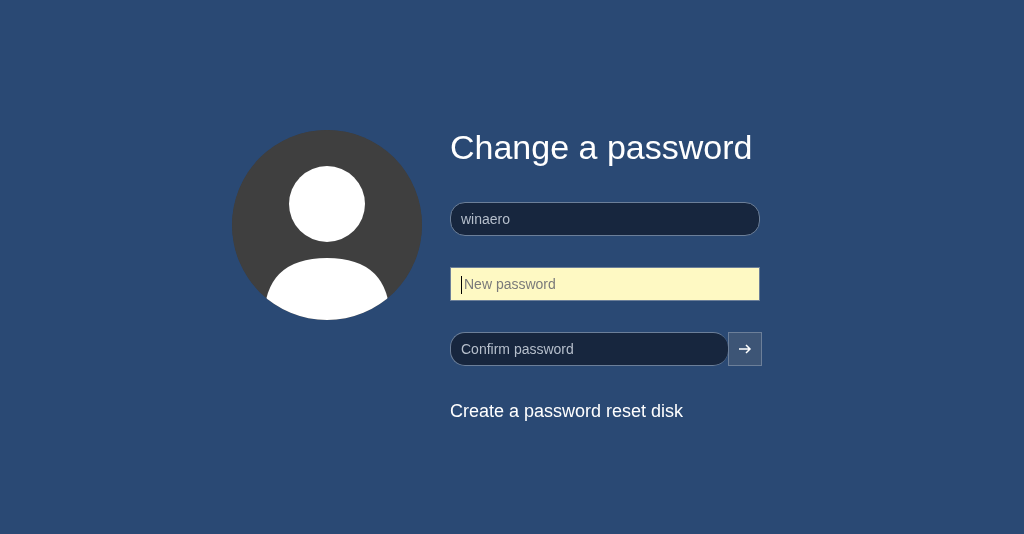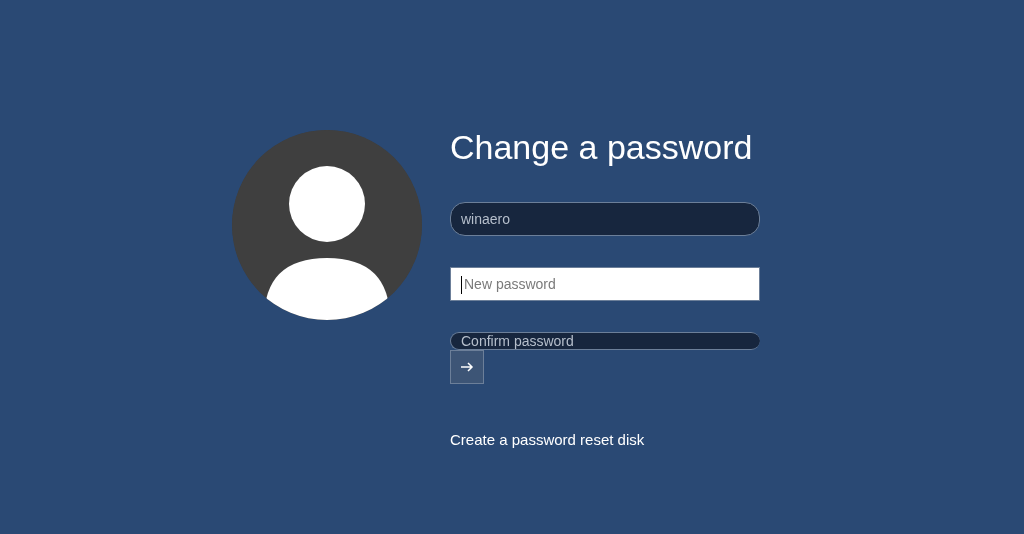--- a/index.html
+++ b/index.html
@@ -54,21 +54,21 @@
       border: 1px solid #6c7f99;
       display: flex;
       align-items: center;
       position: relative;
     }
     .field.dark {
       background-color: #17263e;
       border-radius: 15px;
     }
     .field.light {
-      background-color: #ffffff;
+      background-color: #fef9c3;
     }
     .field-text {
       padding: 0 10px;
       font-size: 14px;
       width: 100%;
       background: transparent;
       border: none;
       outline: none;
       font-family: inherit;
     }
@@ -80,43 +80,42 @@
     }
     .field.light .field-text::placeholder {
       color: #888;
     }
     .field.dark .field-text::placeholder {
       color: #b6bfcc;
     }
     .field-with-button {
       display: flex;
       width: 312px;
-      margin-bottom: 24px;
-      flex-direction: column;
+      margin-bottom: 12px;
     }
     .field-with-button .field {
       flex: 1;
       margin-bottom: 0;
       border-right: none;
     }
     .submit-btn {
       width: 34px;
       height: 34px;
       background-color: #3d5576;
       border: 1px solid #6c7f99;
       display: flex;
       align-items: center;
       justify-content: center;
       cursor: pointer;
       color: #ffffff;
       font-size: 16px;
     }
     .reset-link {
       color: #ffffff;
-      font-size: 15px;
+      font-size: 18px;
       font-weight: 400;
       margin-top: 10px;
       cursor: pointer;
     }
     .cursor-bar {
       position: absolute;
       left: 10px;
       top: 8px;
       width: 1px;
       height: 18px;

